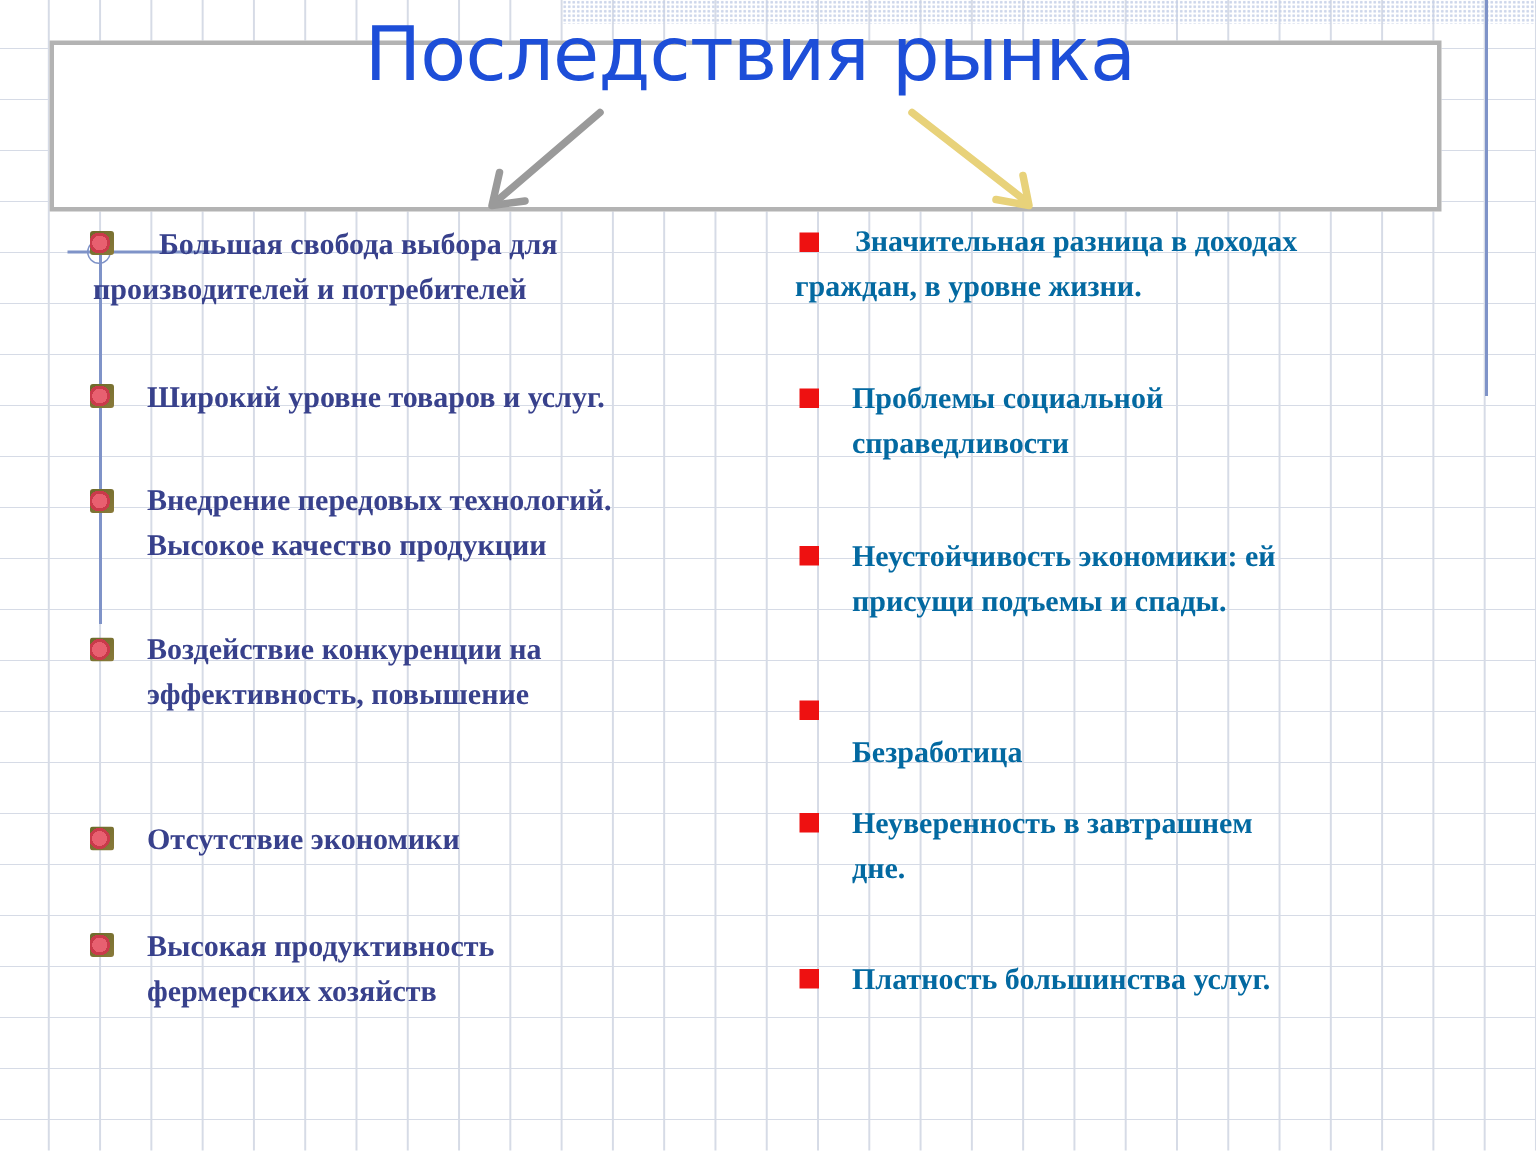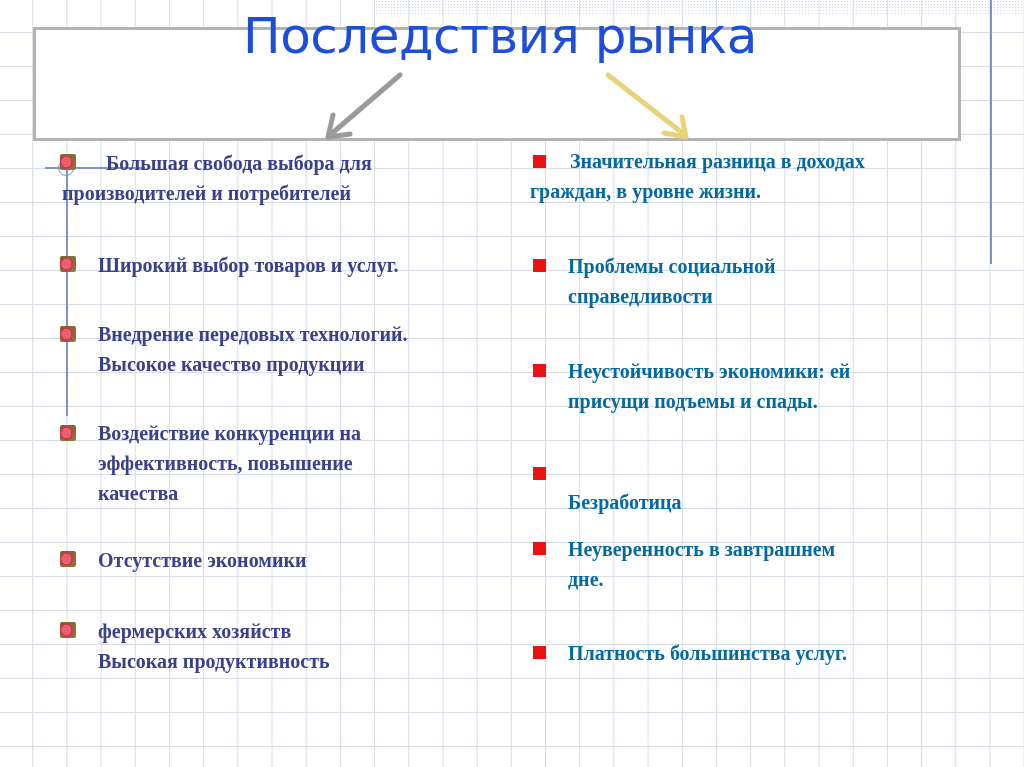--- a/index.html
+++ b/index.html
@@ -70,45 +70,44 @@
 
 <div>
   <span class="bullet-flower" style="top:154px;"></span>
   <div class="item left-item" style="top:148px; left:62px; width:440px;">
     <div style="padding-left:44px;">Большая свобода выбора для</div>
     <div>производителей и потребителей</div>
   </div>
 
   <span class="bullet-flower" style="top:256px;"></span>
   <div class="item left-item" style="top:250px;">
-    <div>Широкий выбор товаров и услуг.</div>
+    <div>Широкий уровне товаров и услуг.</div>
   </div>
 
   <span class="bullet-flower" style="top:326px;"></span>
   <div class="item left-item" style="top:319px;">
     <div>Внедрение передовых технологий.</div>
     <div>Высокое качество продукции</div>
   </div>
 
   <span class="bullet-flower" style="top:425px;"></span>
   <div class="item left-item" style="top:418px;">
     <div>Воздействие конкуренции на</div>
     <div>эффективность, повышение</div>
-    <div>качества</div>
   </div>
 
   <span class="bullet-flower" style="top:551px;"></span>
   <div class="item left-item" style="top:545px;">
     <div>Отсутствие экономики</div>
   </div>
 
   <span class="bullet-flower" style="top:622px;"></span>
   <div class="item left-item" style="top:616px;">
+    <div>Высокая продуктивность</div>
     <div>фермерских хозяйств</div>
-    <div>Высокая продуктивность</div>
   </div>
 </div>
 
 <div>
   <span class="bullet-square" style="top:155px;"></span>
   <div class="item right-item" style="top:146px; left:530px; width:460px;">
     <div style="padding-left:40px;">Значительная разница в доходах</div>
     <div>граждан, в уровне жизни.</div>
   </div>
 

